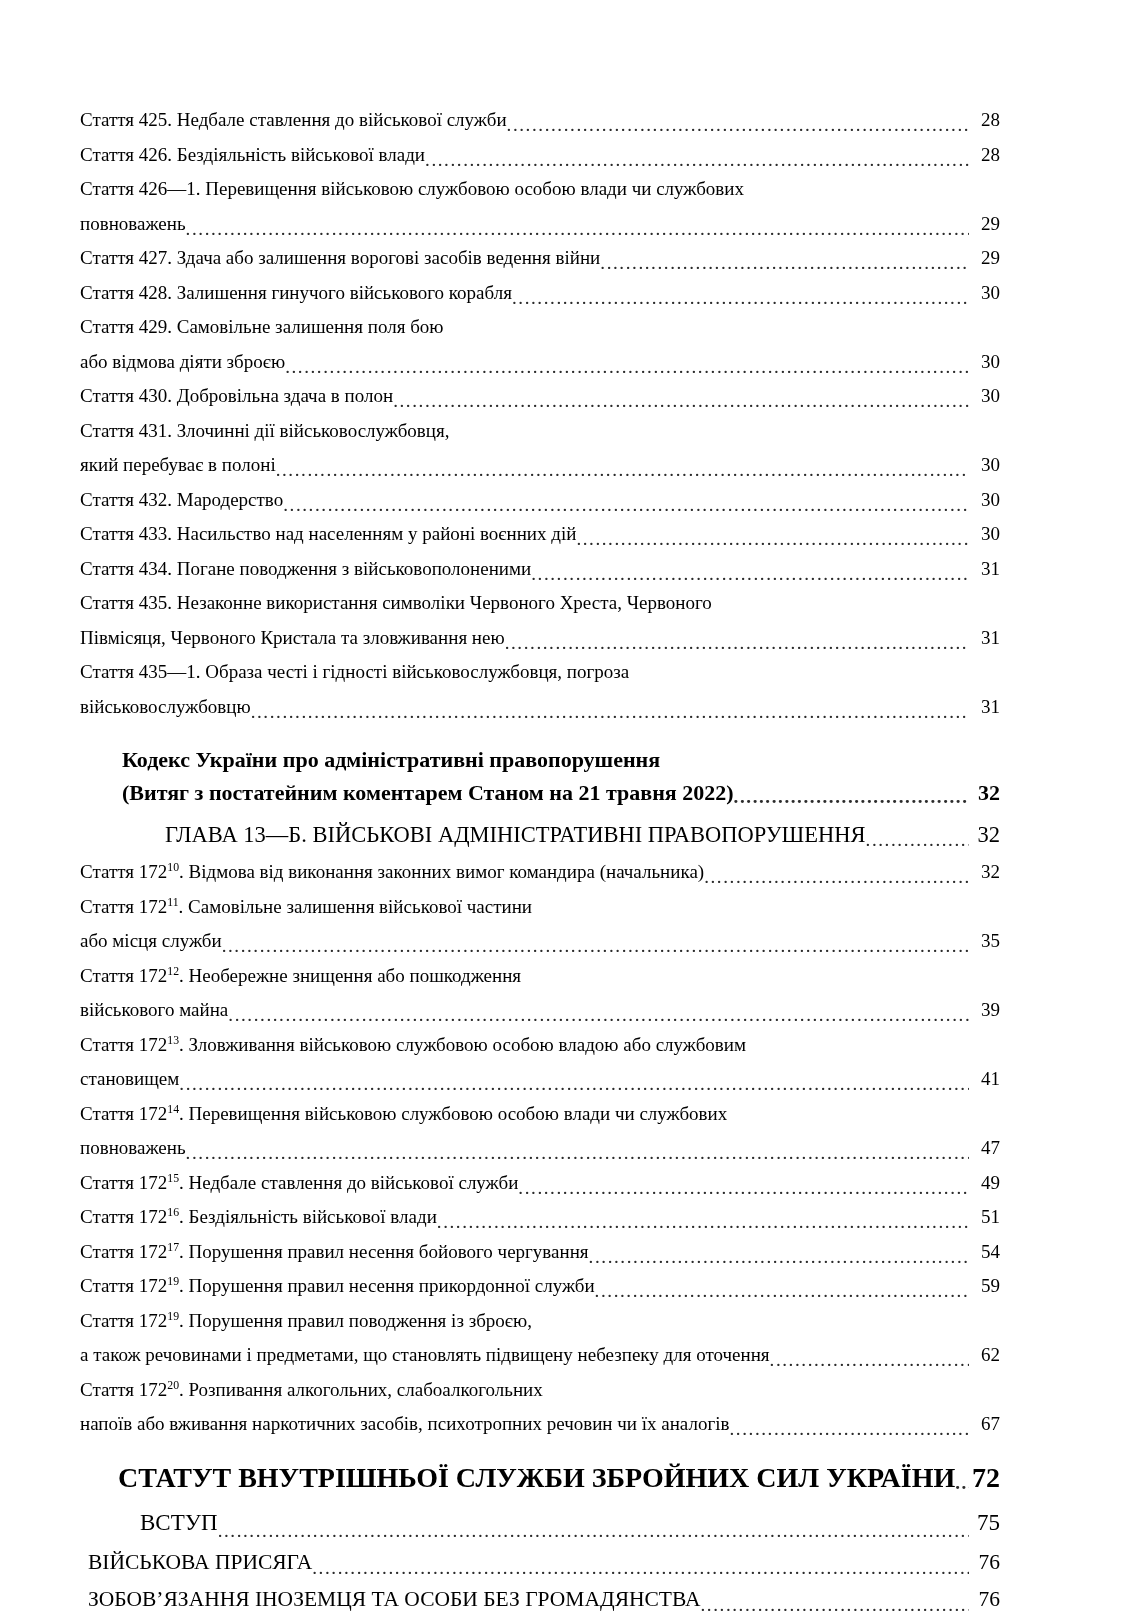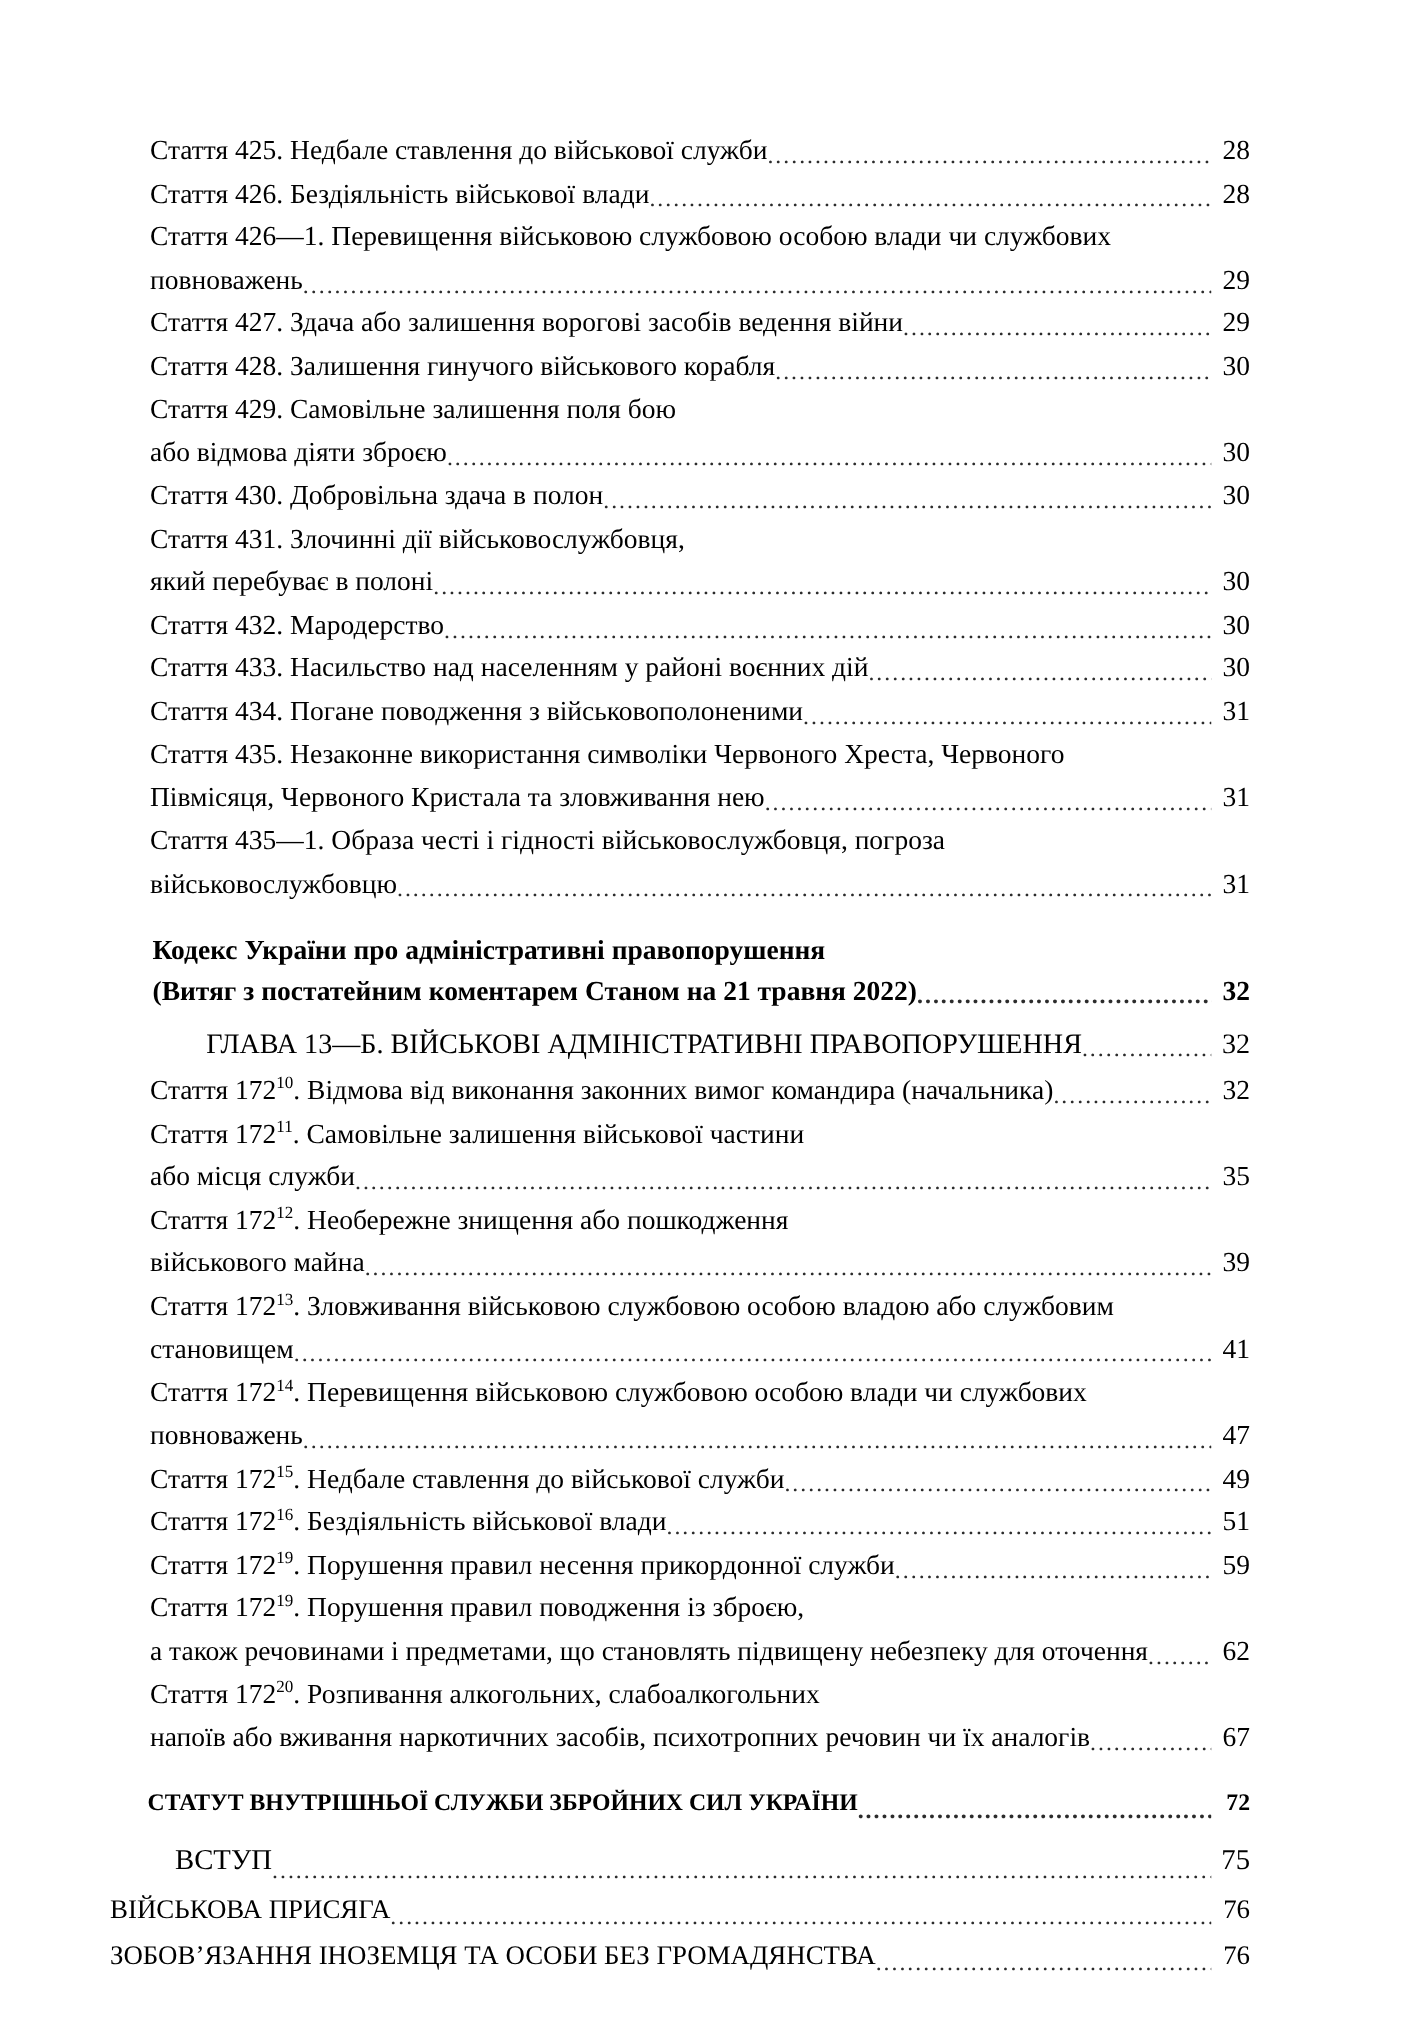--- a/index.html
+++ b/index.html
@@ -68,22 +68,22 @@
   
   .cont {
     display: flex;
     align-items: baseline;
     width: 100%;
     box-sizing: border-box;
     padding-right: 142px;
   }
 
   .article-block {
-    padding-left: 120px;
-    font-size: 22px;
+    padding-left: 80px;
+    font-size: 19px;
     line-height: 34.5px;
   }
   .article-block .row,
   .article-block .cont {
     padding-left: 0;
   }
 
   .section-bold {
     padding-left: 122px;
     font-size: 22px;
@@ -95,21 +95,21 @@
   .chapter {
     padding-left: 165px;
     font-size: 22.5px;
     line-height: 34px;
     margin-top: 9px;
     margin-bottom: 3px;
   }
 
   .major-bold {
     padding-left: 118px;
-    font-size: 19px;
+    font-size: 28px;
     line-height: 36px;
     font-weight: bold;
     margin-top: 18px;
     margin-bottom: 6px;
   }
 
   .part-head {
     padding-left: 140px;
     font-size: 23px;
     line-height: 42px;
@@ -312,20 +312,27 @@
     </div>
     <div class="article-block">
       <div class="row">
         <span class="label">Стаття 172<sup>16</sup>. Бездіяльність військової влади</span>
         <span class="leader"></span>
         <span class="pageno">51</span>
       </div>
     </div>
     <div class="article-block">
       <div class="row">
+        <span class="label">Стаття 172<sup>17</sup>. Порушення правил несення бойового чергування</span>
+        <span class="leader"></span>
+        <span class="pageno">54</span>
+      </div>
+    </div>
+    <div class="article-block">
+      <div class="row">
         <span class="label">Стаття 172<sup>19</sup>. Порушення правил несення прикордонної служби</span>
         <span class="leader"></span>
         <span class="pageno">59</span>
       </div>
     </div>
     <div class="article-block">
       <div class="cont">
         <span class="label">Стаття 172<sup>19</sup>. Порушення правил поводження із зброєю,</span>
       </div>
       <div class="row">

